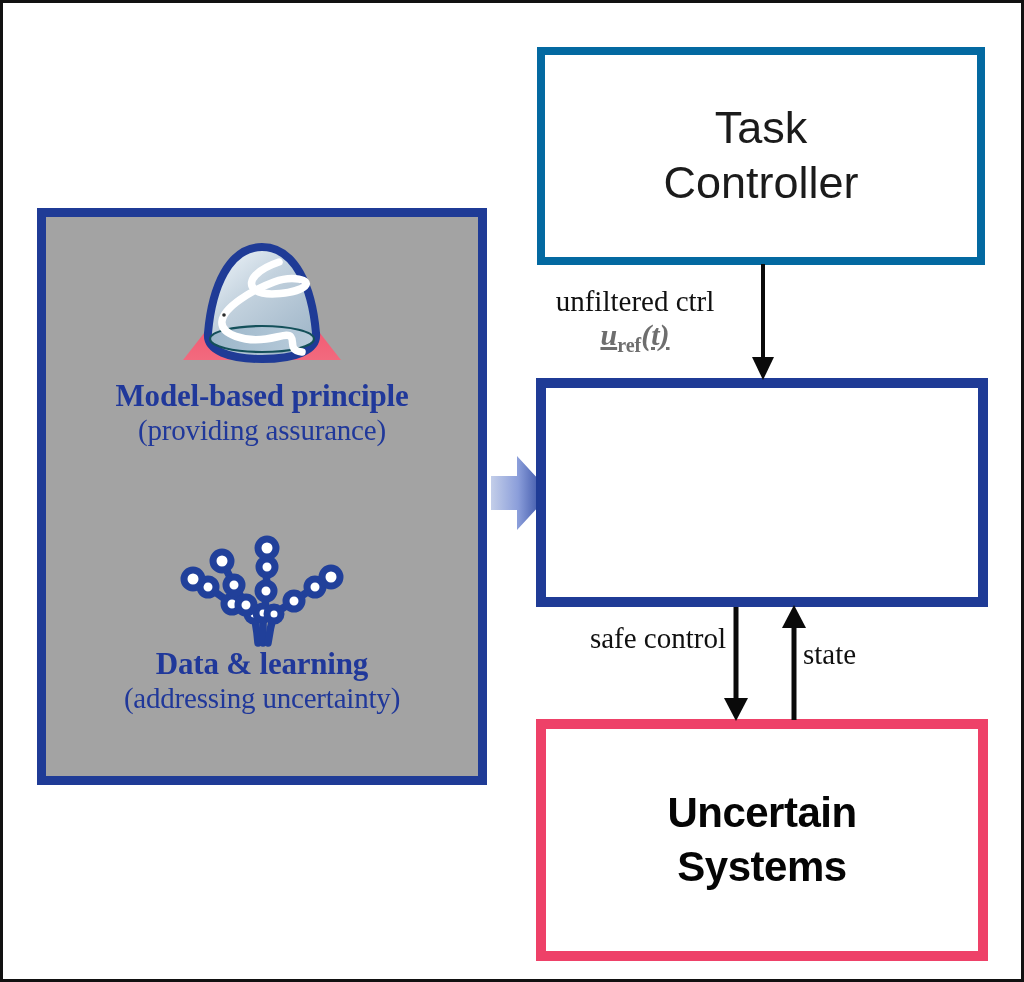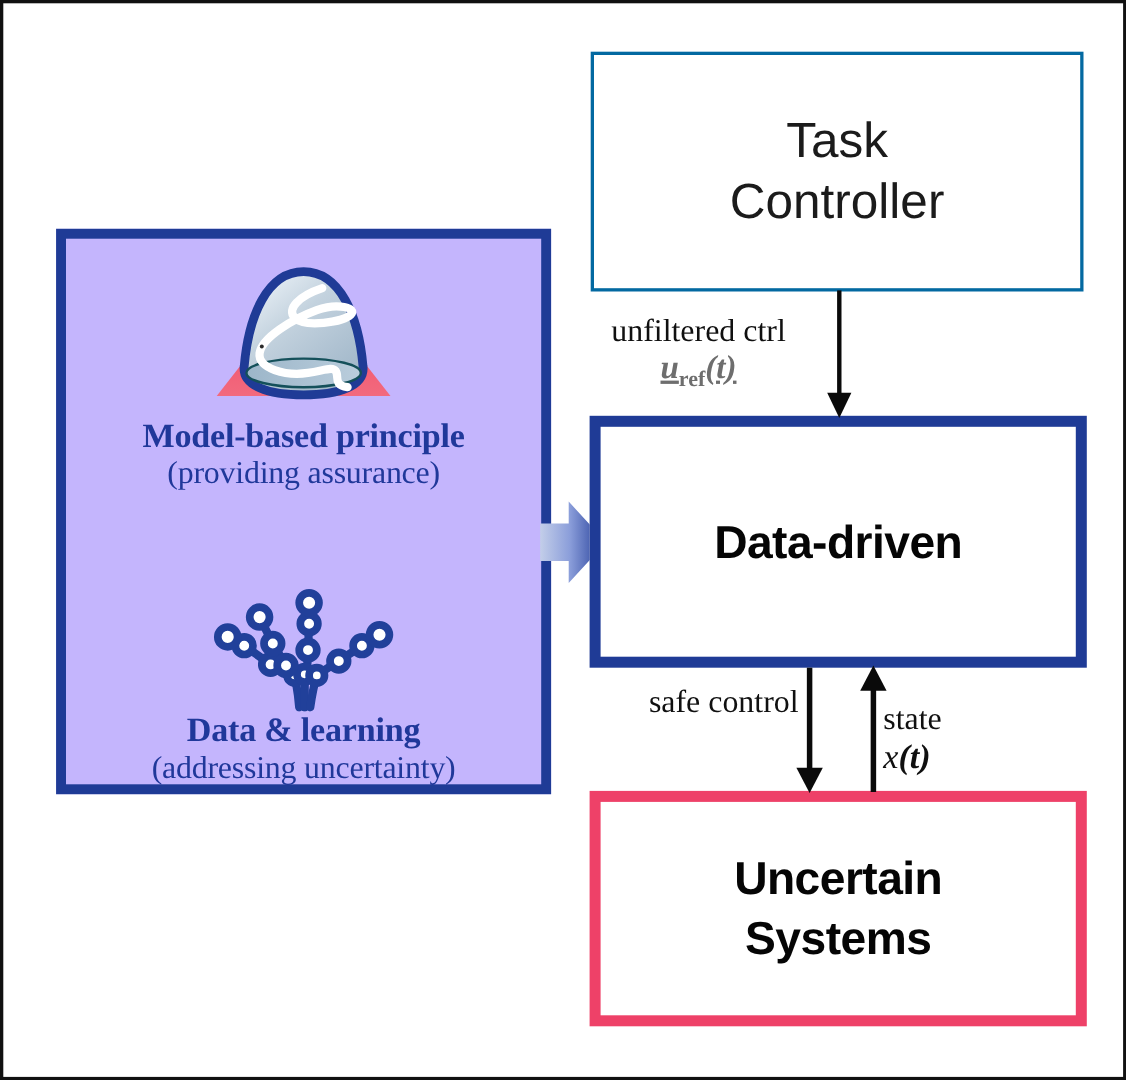--- a/index.html
+++ b/index.html
@@ -14,27 +14,27 @@
     background: #ffffff;
     box-sizing: border-box;
     border: 3px solid #111111;
     overflow: hidden;
     font-family: "Liberation Sans", sans-serif;
   }
 
   
   #left-panel {
     position: absolute;
-    left: 48px;
+    left: 34px;
     top: 205px;
     width: 450px;
-    height: 514px;
+    height: 577px;
     box-sizing: border-box;
     border: 9px solid #1F3B96;
-    background: #c4b5fd;
+    background: #a3a3a3;
   }
   .panel-block {
     position: absolute;
     left: 0;
     width: 100%;
     text-align: center;
   }
   #model-block { top: 12px; }
   #data-block  { top: 300px; }
 
@@ -76,21 +76,21 @@
     display: flex;
     align-items: center;
     justify-content: center;
     text-align: center;
   }
   #task-controller-box {
     left: 534px;
     top: 44px;
     width: 448px;
     height: 218px;
-    border: 3px solid #0369a1;
+    border: 8px solid #0369a1;
   }
   #task-controller-box .box-label {
     font-family: "Liberation Sans", sans-serif;
     font-weight: normal;
     font-size: 45px;
     color: #1b1b1b;
     line-height: 1.22;
   }
   #safety-filter-box {
     left: 533px;
@@ -104,21 +104,21 @@
     font-weight: bold;
     font-size: 42px;
     color: #050505;
     line-height: 1.28;
     letter-spacing: -0.5px;
   }
   #uncertain-systems-box {
     left: 533px;
     top: 716px;
     width: 452px;
-    height: 214px;
+    height: 242px;
     border: 10px solid #EE4168;
   }
   #uncertain-systems-box .box-label {
     font-family: "Liberation Sans", sans-serif;
     font-weight: bold;
     font-size: 42px;
     color: #050505;
     line-height: 1.28;
     letter-spacing: -0.5px;
   }
@@ -277,21 +277,20 @@
 
   <div class="flow-box" id="task-controller-box">
     <div class="box-label">
       <div>Task</div>
       <div>Controller</div>
     </div>
   </div>
 
   <div class="flow-box" id="safety-filter-box">
     <div class="box-label">
-      <div>Data-driven</div>
     </div>
   </div>
 
   <div class="flow-box" id="uncertain-systems-box">
     <div class="box-label">
       <div>Uncertain</div>
       <div>Systems</div>
     </div>
   </div>
 
@@ -317,16 +316,15 @@
     <span class="sig-name">unfiltered ctrl</span>
     <span class="sig-sym"><span>u</span><span class="subs">ref</span><span class="paren">(t)</span></span>
   </div>
 
   <div class="signal-label" id="label-safe">
     <span class="sig-name">safe control</span>
   </div>
 
   <div class="signal-label" id="label-state">
     <span class="sig-name">state</span>
-    <span class="sig-sym"><span>x</span><span class="subs"></span><span class="paren">(t)</span></span>
   </div>
 
 </div>
 
 </body></html>

